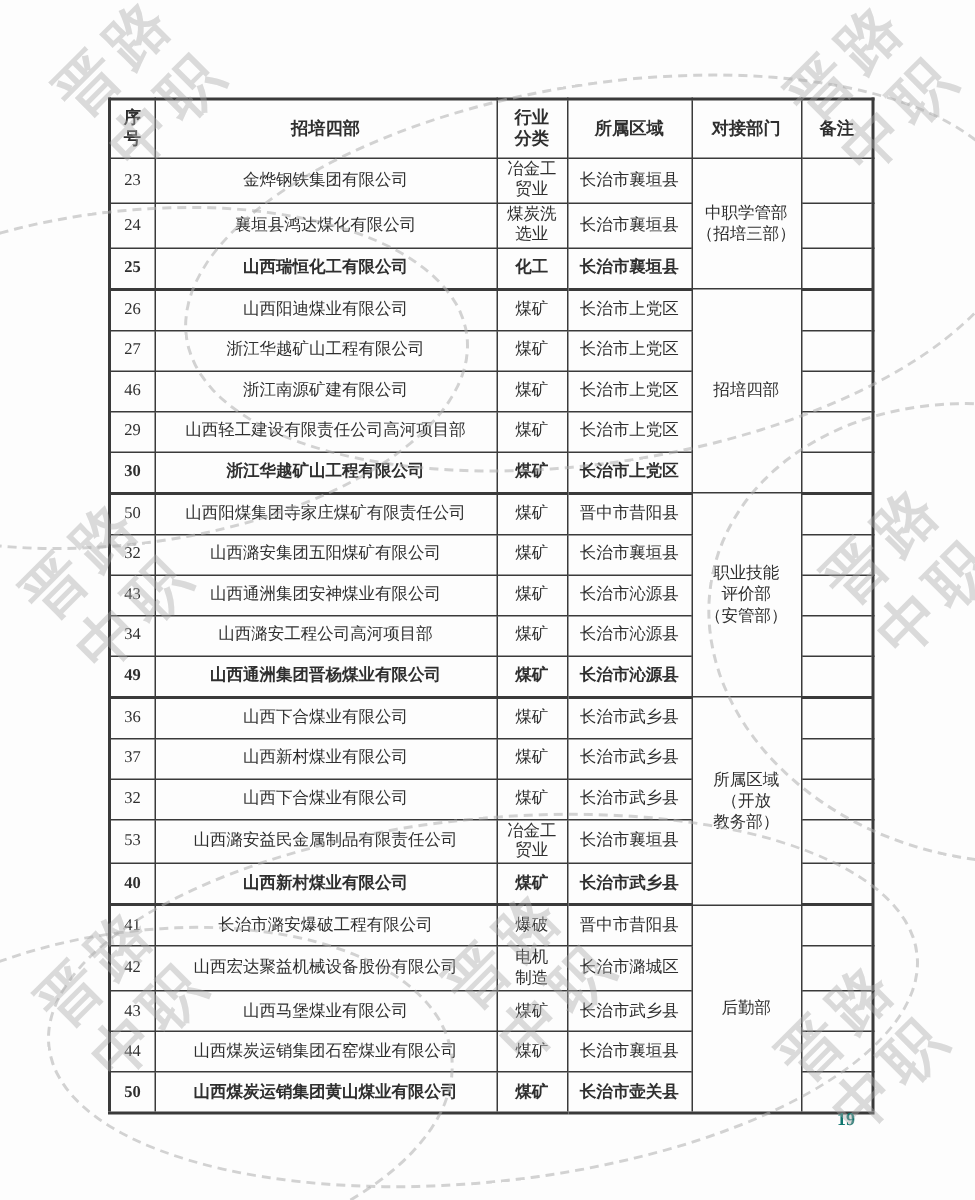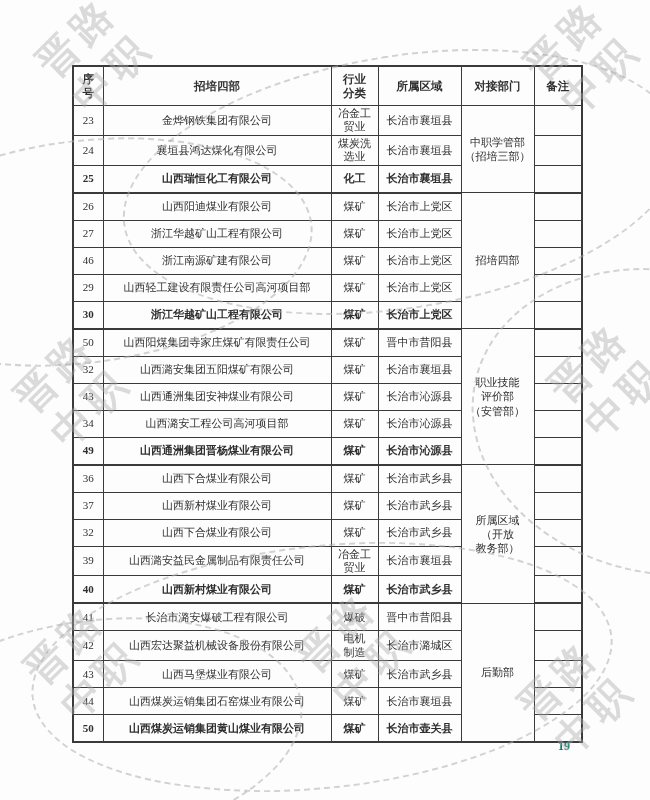--- a/index.html
+++ b/index.html
@@ -204,21 +204,21 @@
           <td></td>
         </tr>
         <tr>
           <td>32</td>
           <td>山西下合煤业有限公司</td>
           <td>煤矿</td>
           <td>长治市武乡县</td>
           <td></td>
         </tr>
         <tr>
-          <td>39</td>
+          <td>53</td>
           <td>山西潞安益民金属制品有限责任公司</td>
           <td>冶金工
 贸业</td>
           <td>长治市襄垣县</td>
           <td></td>
         </tr>
         <tr class="group-end">
           <td>40</td>
           <td>山西新村煤业有限公司</td>
           <td>煤矿</td>

